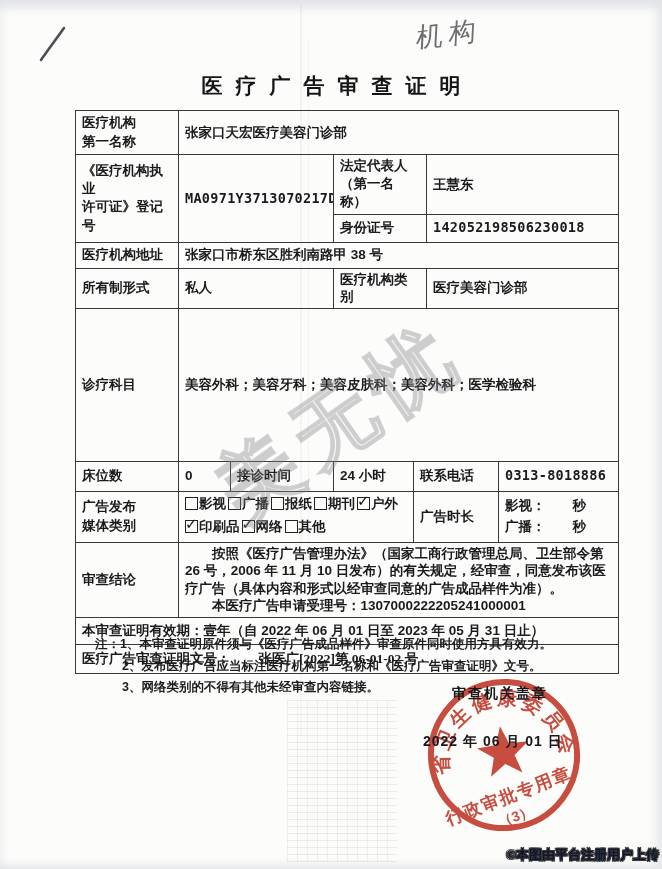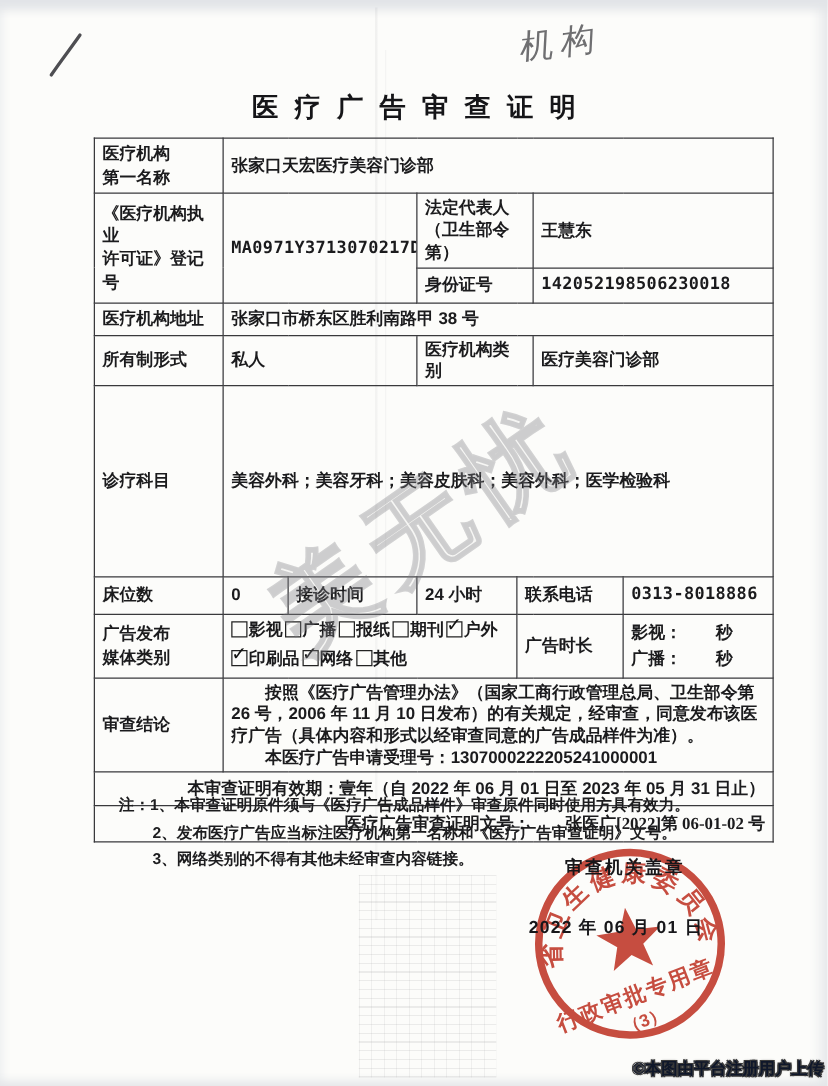--- a/index.html
+++ b/index.html
@@ -23,21 +23,21 @@
     transform:rotate(-7deg) skewX(-10deg);font-weight:400;letter-spacing:6px;opacity:.8;}
 
   table.cert{position:absolute;left:75px;top:110px;width:543px;border-collapse:collapse;table-layout:fixed;}
   table.cert td{border:1.6px solid #39393c;font-size:13.5px;font-weight:700;
     padding:2px 6px;vertical-align:middle;line-height:1.3;overflow:hidden;}
   td.lab{padding-left:8px;}
   .two-line div{line-height:1.35;}
   .num{font-family:"DejaVu Sans Mono","Liberation Mono",monospace;font-size:13px;letter-spacing:.3px;font-weight:700;}
   .concl{font-size:13.5px;line-height:1.55;padding:3px 8px;}
   .concl p{margin:0;text-indent:2em;}
-  .fullrow{font-size:14px;padding-left:7px;text-align:right;}
+  .fullrow{font-size:14px;padding-left:7px;}
   .docval{margin-left:28px;font-family:Liberation Serif, serif;}
 
   
   .cbline{white-space:nowrap;line-height:1.5;}
   .cb{display:inline-flex;align-items:center;margin-right:2px;}
   .cbbox{width:11px;height:11px;border:1.7px solid #222;display:inline-block;position:relative;margin-right:1px;background:transparent;}
   .cbbox.checked::after{content:"✓";position:absolute;left:-1px;top:-8px;font-size:15px;font-weight:700;color:#111;}
   .cblabel{font-size:13.5px;font-weight:700;}
   .durline{line-height:1.5;white-space:pre;}
 
@@ -101,21 +101,21 @@
       <td colspan="6">张家口天宏医疗美容门诊部</td>
     </tr>
     <tr style="height:34px">
       <td class="lab two-line" rowspan="2">
         <div>《医疗机构执业</div>
         <div>许可证》登记号</div>
       </td>
       <td class="num" colspan="2" rowspan="2">MA0971Y3713070217D1542</td>
       <td class="lab two-line" colspan="2">
         <div>法定代表人</div>
-        <div>（卫生部令第）</div>
+        <div>（第一名称）</div>
       </td>
       <td colspan="2">王慧东</td>
     </tr>
     <tr style="height:28px">
       <td class="lab" colspan="2">身份证号</td>
       <td class="num" colspan="2">142052198506230018</td>
     </tr>
     <tr style="height:26px">
       <td class="lab">医疗机构地址</td>
       <td colspan="6">张家口市桥东区胜利南路甲 38 号</td>

